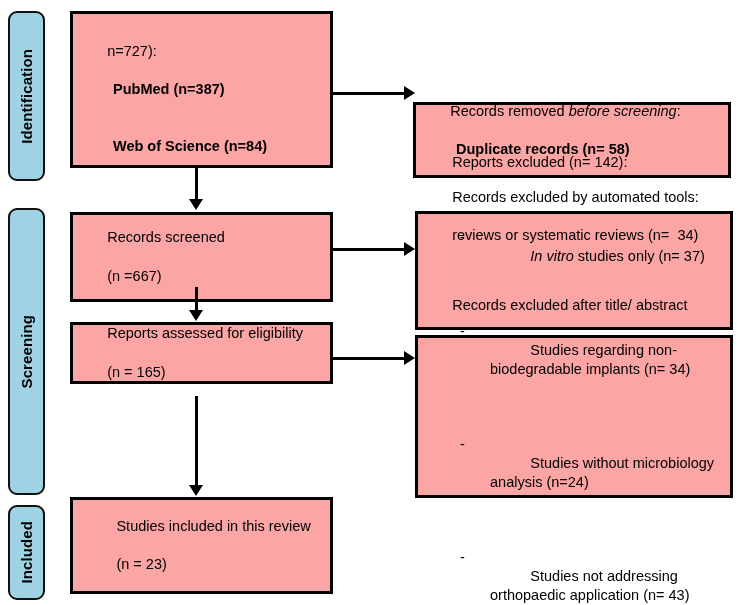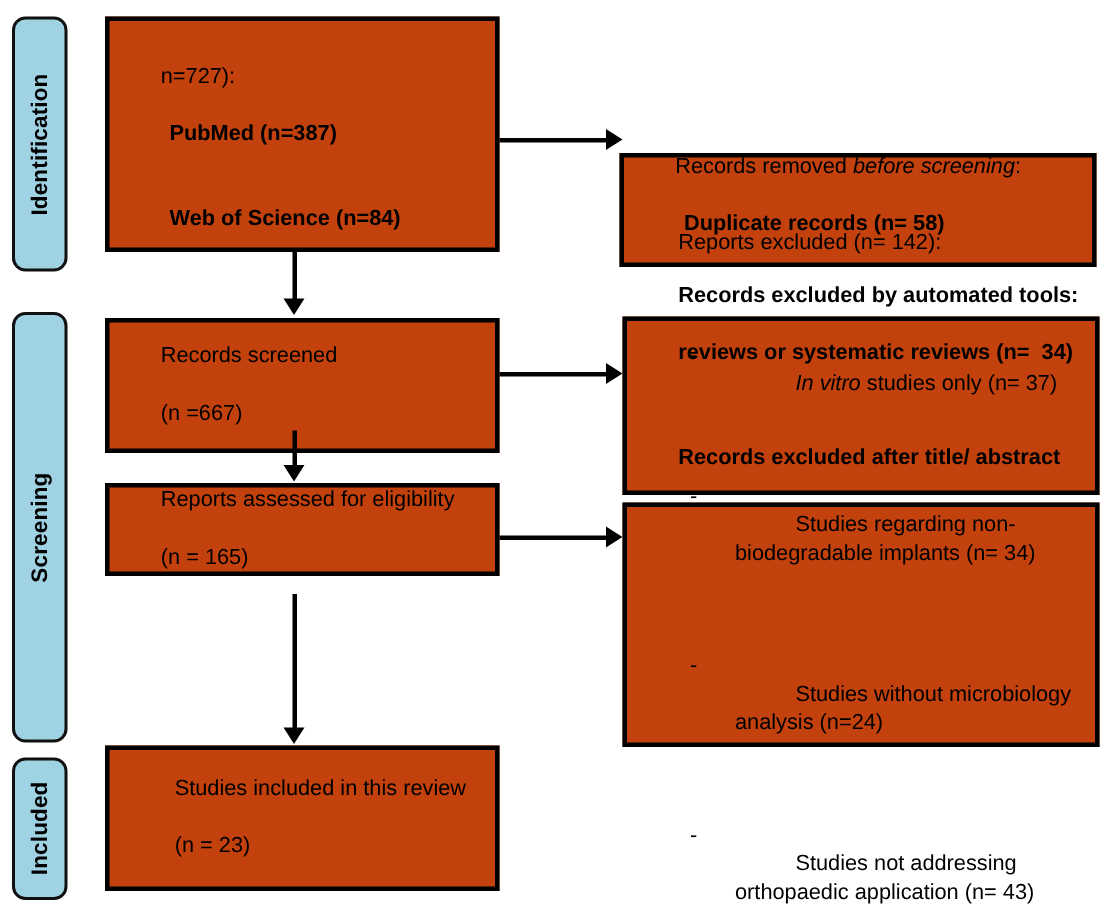--- a/index.html
+++ b/index.html
@@ -38,21 +38,21 @@
     font-weight: bold;
     letter-spacing: 0.1px;
     color: #000000;
     white-space: nowrap;
   }
 
   
   .flow-box {
     position: absolute;
     box-sizing: border-box;
-    background: #c2410c;
+    background: #fca5a5;
     border: 3px solid #000000;
     display: flex;
     flex-direction: column;
     justify-content: center;
   }
   .flow-box .box-text {
     font-size: 14.5px;
     line-height: 1.32;
     padding: 0 10px;
     color: #000000;
@@ -144,21 +144,21 @@
     </div>
   </div>
 
   <div class="flow-box" style="left:70px; top:212px; width:263px; height:90px;">
     <div class="box-text">
       <span>Records screened</span><br>
       <span>(n =667)</span>
     </div>
   </div>
 
-  <div class="flow-box" style="left:415px; top:211px; width:318px; height:119px;font-weight:bold;">
+  <div class="flow-box" style="left:415px; top:211px; width:318px; height:119px;">
     <div class="box-text">
       <span>Records excluded by automated tools:</span><br>
       <span>reviews or systematic reviews (n=  34)</span>
       <span class="spacer-line"></span>
       <span>Records excluded after title/ abstract</span><br>
       <span>screening (n=468)</span>
     </div>
   </div>
 
   <div class="flow-box" style="left:70px; top:322px; width:263px; height:62px;">

